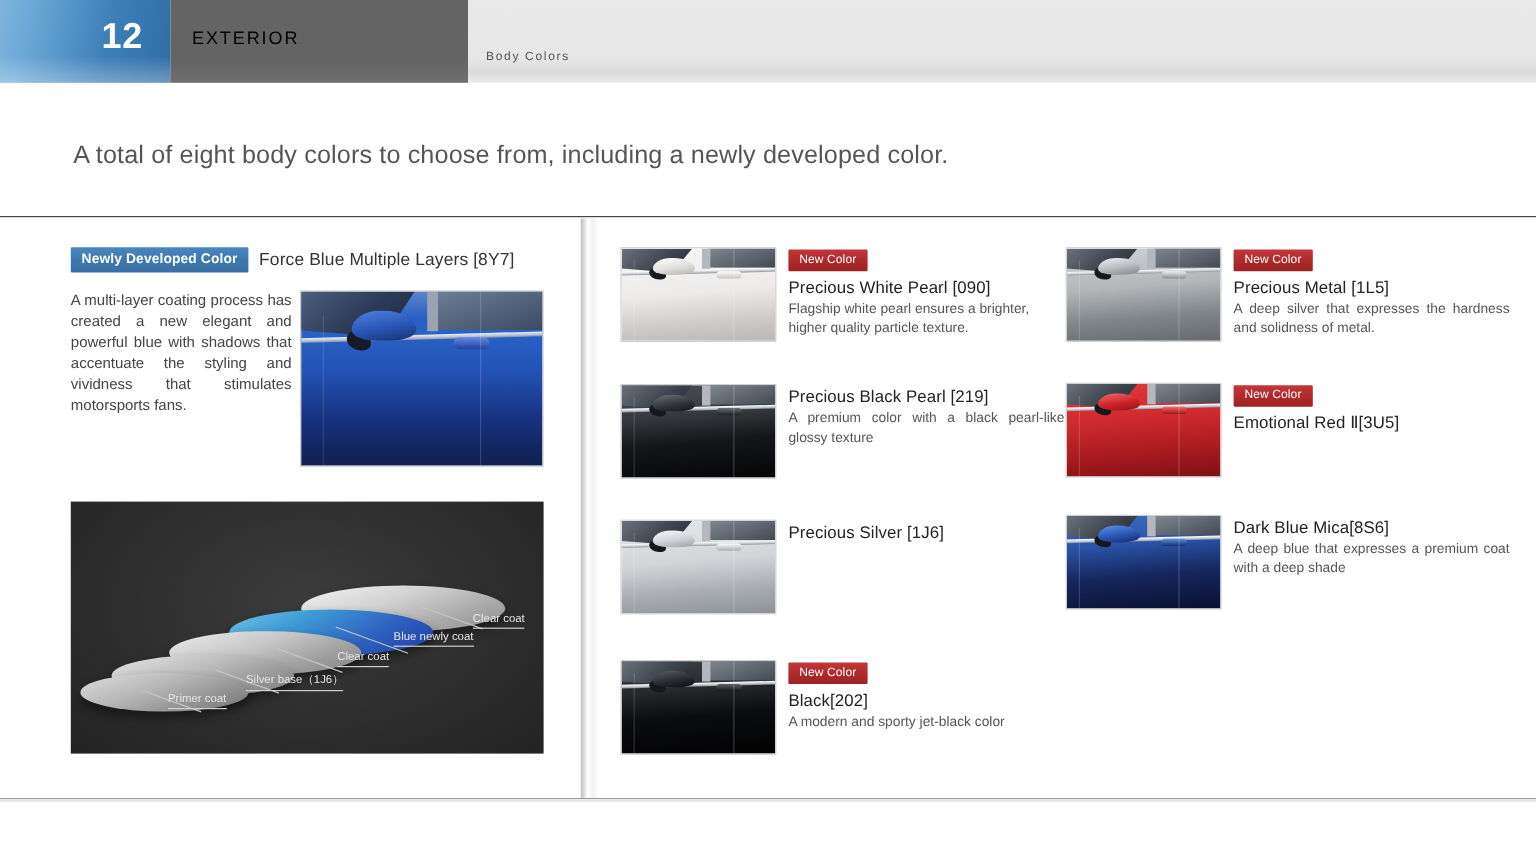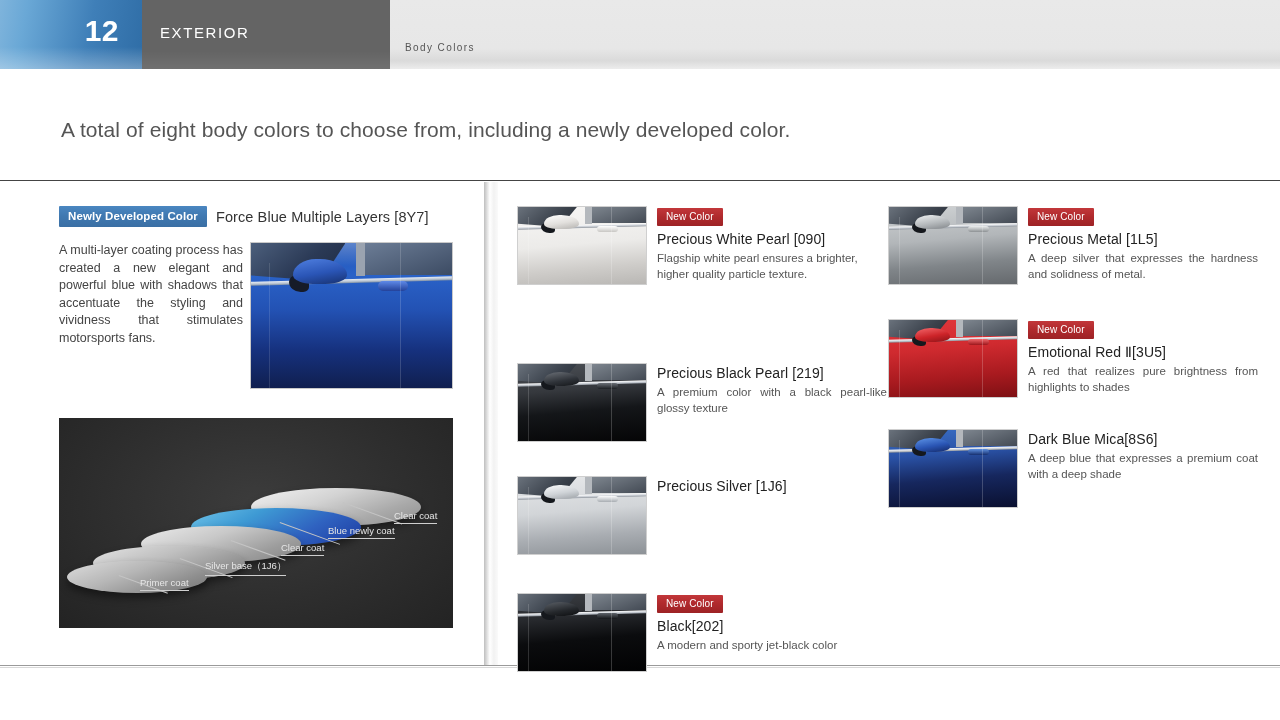--- a/index.html
+++ b/index.html
@@ -28,21 +28,21 @@
   .hdr-cat {
     position:absolute; left:142px; top:0; width:248px; height:69px;
     background:#646464;
   }
   .hdr-cat .sheen {
     position:absolute; left:0; bottom:0; width:100%; height:18px;
     background: linear-gradient(180deg, rgba(255,255,255,0) 0%, rgba(255,255,255,0.08) 100%);
   }
   .hdr-cat span {
     position:absolute; left:18px; top:24px;
-    color:#ffffff; font-size:15px; letter-spacing:1.6px;text-align:right;
+    color:#000000; font-size:15px; letter-spacing:1.6px;text-align:right;
   }
   .hdr-sub {
     position:absolute; left:390px; top:0; width:890px; height:69px;
     background: linear-gradient(180deg,#e9e9e9 0%, #e7e7e7 70%, #dadada 88%, #ececec 100%);
   }
   .hdr-sub span {
     position:absolute; left:15px; top:25px;
     color:#555555; font-size:10px; letter-spacing:1.4px;margin-top:17px;
   }
 
@@ -305,21 +305,21 @@
           <div class="c-seam2"></div>
         </div>
       </div>
       <div class="sw-text">
         <span class="badge-new">New Color</span>
         <div class="sw-name">Precious White Pearl [090]</div>
         <div class="sw-desc">Flagship white pearl ensures a brighter, higher quality particle texture.</div>
       </div>
     </div>
 
-    <div class="swatch-item" style="height:113px;margin-top:43px;">
+    <div class="swatch-item" style="height:113px;">
       <div class="sw-photo">
         <div class="car">
           <div class="c-body" style="background:linear-gradient(175deg,#4b4f55 0%, #35383d 34%, #141619 60%, #050506 100%);"></div>
           <div class="c-glass"></div>
           <div class="c-glass2"></div>
           <div class="c-pillar"></div>
           <div class="c-chrome"></div>
           <div class="c-stem"></div>
           <div class="c-mirror" style="background:linear-gradient(170deg,#6b7077 0%,#2e3238 60%,#141619 100%);"></div>
           <div class="c-handle" style="background:linear-gradient(180deg,#6a6f76 0%,#1d2024 100%);"></div>
@@ -412,21 +412,20 @@
           <div class="c-stem"></div>
           <div class="c-mirror" style="background:linear-gradient(170deg,#f4686c 0%,#cd2429 55%,#8e1317 100%);"></div>
           <div class="c-handle" style="background:linear-gradient(180deg,#f2666a 0%,#9c171c 100%);"></div>
           <div class="c-seam"></div>
           <div class="c-seam2"></div>
         </div>
       </div>
       <div class="sw-text">
         <span class="badge-new">New Color</span>
         <div class="sw-name">Emotional Red Ⅱ[3U5]</div>
-        <div class="sw-desc just">A red that realizes pure brightness from highlights to shades</div>
       </div>
     </div>
 
     <div class="swatch-item" style="height:110px;">
       <div class="sw-photo">
         <div class="car">
           <div class="c-body" style="background:linear-gradient(175deg,#3a6ec4 0%, #2a52a6 32%, #16275e 62%, #0a1030 100%);"></div>
           <div class="c-glass"></div>
           <div class="c-glass2"></div>
           <div class="c-pillar"></div>

